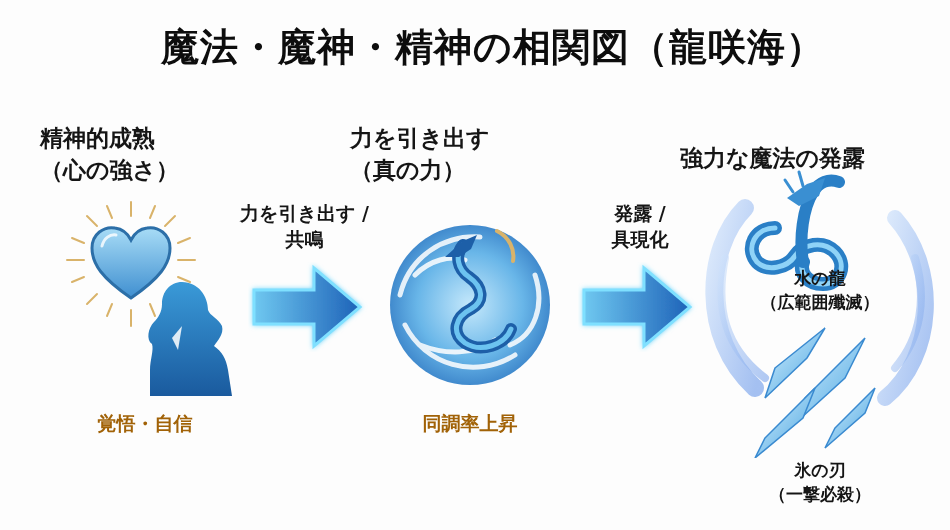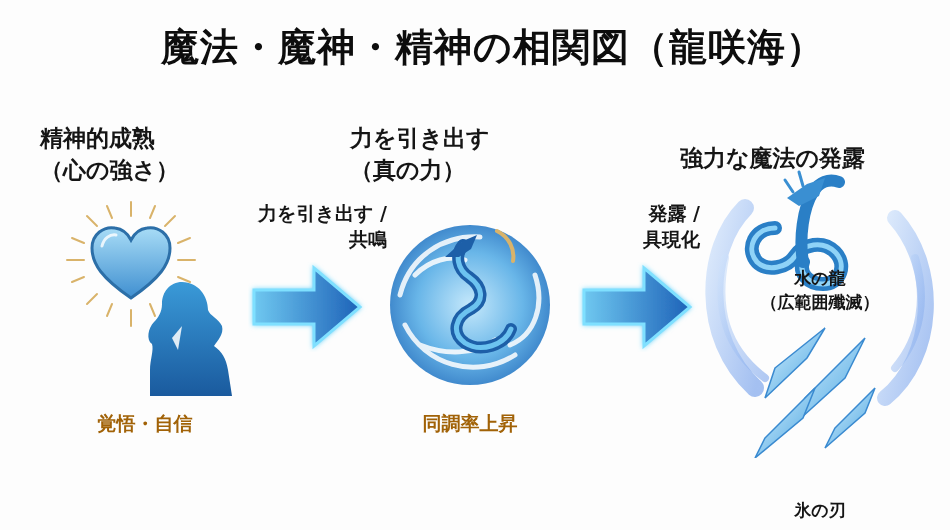--- a/index.html
+++ b/index.html
@@ -21,21 +21,21 @@
   }
   .caption {
     position: absolute; text-align: center; font-weight: bold;
     font-size: 19px; line-height: 26px; color: #a16207;
   }
   .small-caption {
     position: absolute; text-align: center; font-weight: bold;
     font-size: 17px; line-height: 24px; color: #151515;
   }
   .arrow-label {
-    position: absolute; text-align: right; font-weight: bold;
+    position: absolute; text-align: center; font-weight: bold;
     font-size: 19px; line-height: 26px; color: #151515;
   }
   .art { position: absolute; }
   svg { display: block; }
 </style>
 </head>
 <body>
 
 <div class="title">魔法・魔神・精神の相関図（龍咲海）</div>
 
@@ -192,16 +192,17 @@
         <path d="M110 230 L170 170 L150 210 L95 260 Z"></path>
         <path d="M70 270 L120 220 L108 250 L60 290 Z"></path>
         <path d="M140 260 L180 220 L170 245 L130 280 Z"></path>
       </g>
     </svg>
   </div>
   <div class="small-caption" style="left:720px; top:266px; width:200px;">
     <div>水の龍</div>
     <div>（広範囲殲滅）</div>
   </div>
-  <div class="small-caption" style="left:720px; top:458px; width:200px;margin-top:40px;">
+  <div class="small-caption" style="left:720px; top:458px; width:200px;">
     <div>氷の刃</div>
+    <div>（一撃必殺）</div>
   </div>
 </div>
 
 </body></html>

